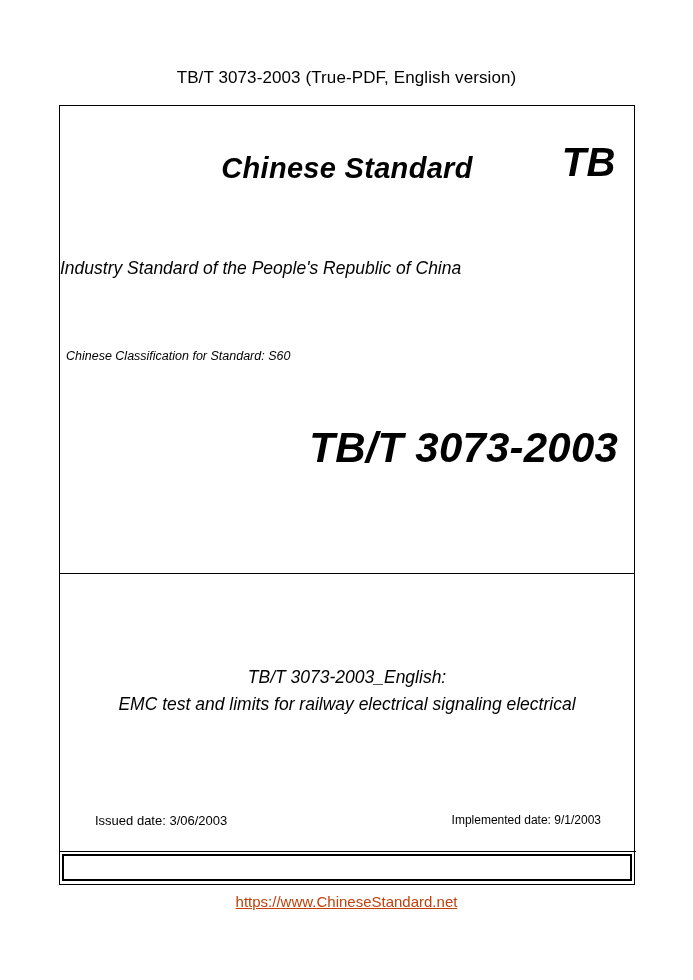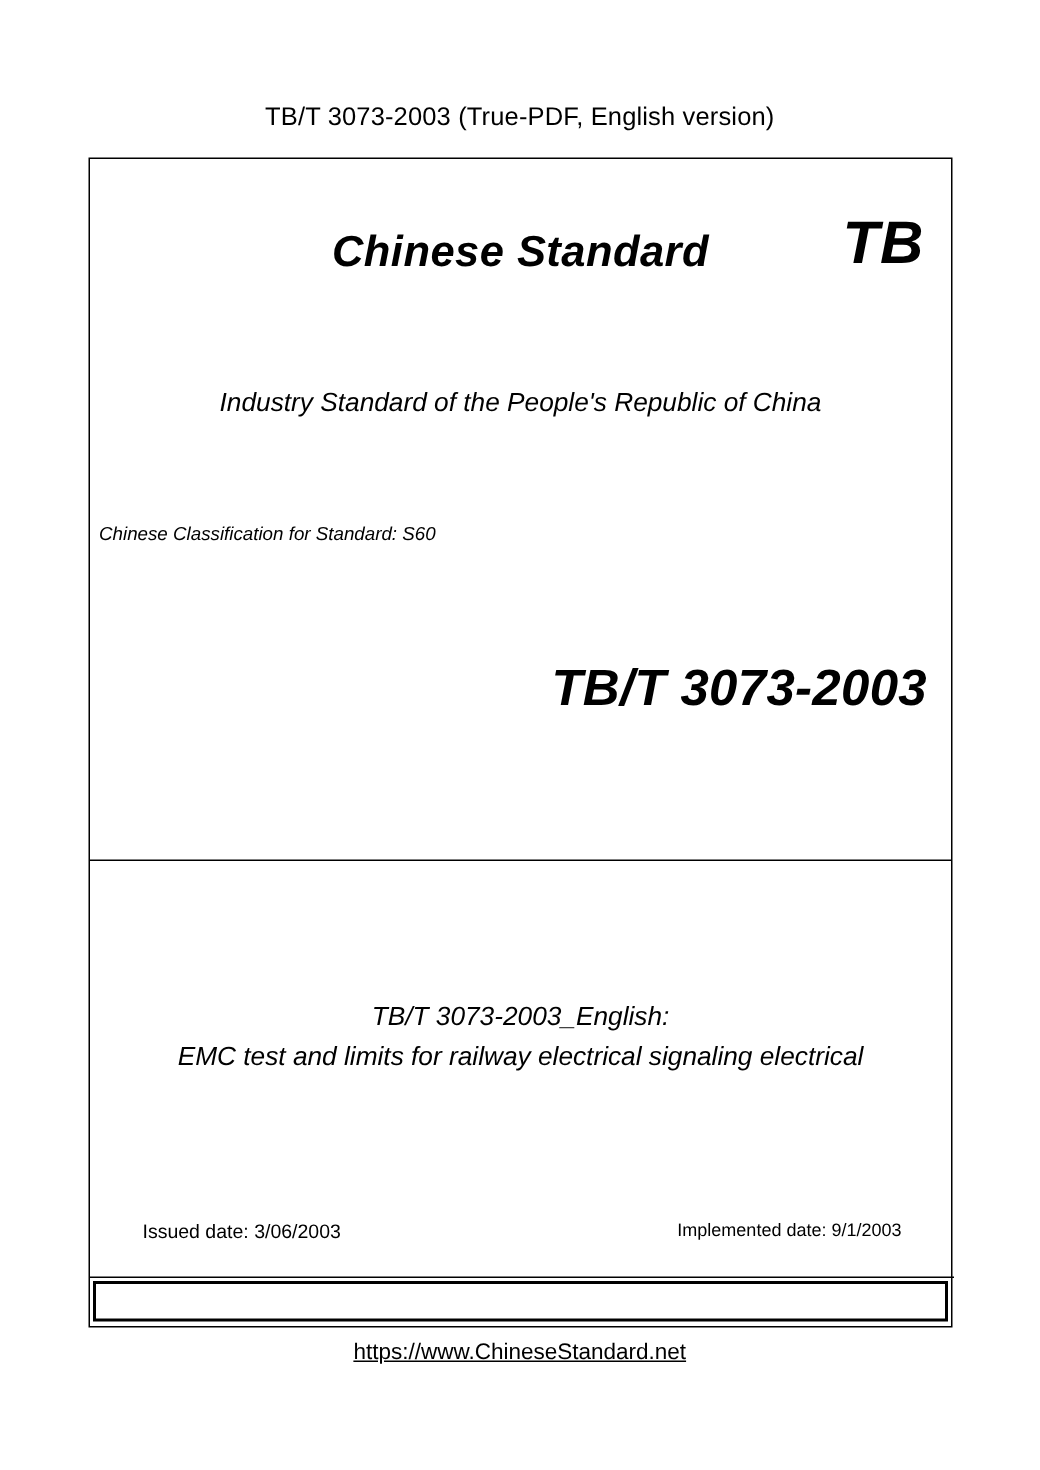--- a/index.html
+++ b/index.html
@@ -75,40 +75,38 @@
     font-size: 40px;
     font-weight: bold;
     letter-spacing: 0.5px;
   }
 
   .industry-line {
     position: absolute;
     left: 0;
     top: 148px;
     width: 100%;
-    text-align: center;
     font-size: 17.5px;
     line-height: 29px;
   }
 
   .classification {
     position: absolute;
     left: 6px;
     top: 243px;
     font-size: 12.5px;
   }
 
   .std-number {
     position: absolute;
     right: 16px;
     top: 318px;
-    font-size: 34px;
+    font-size: 42px;
     font-weight: bold;
     letter-spacing: 0.2px;
-    margin-top: 16px;
   }
 
   .lower-section {
     position: absolute;
     left: 0;
     top: 468px;
     width: 100%;
     height: 310px;
   }
 
@@ -169,21 +167,21 @@
   .footer-url {
     position: absolute;
     left: 0;
     top: 893px;
     width: 693px;
     text-align: center;
     font-size: 15px;
     color: #000;
   }
   .footer-url a {
-    color: #000000;
+    color: #c2410c;
     text-decoration: underline;
   }
 </style>
 </head>
 <body>
 
 <div class="page">
 
   <div class="header-line">TB/T 3073-2003 (True-PDF, English version)</div>
 

